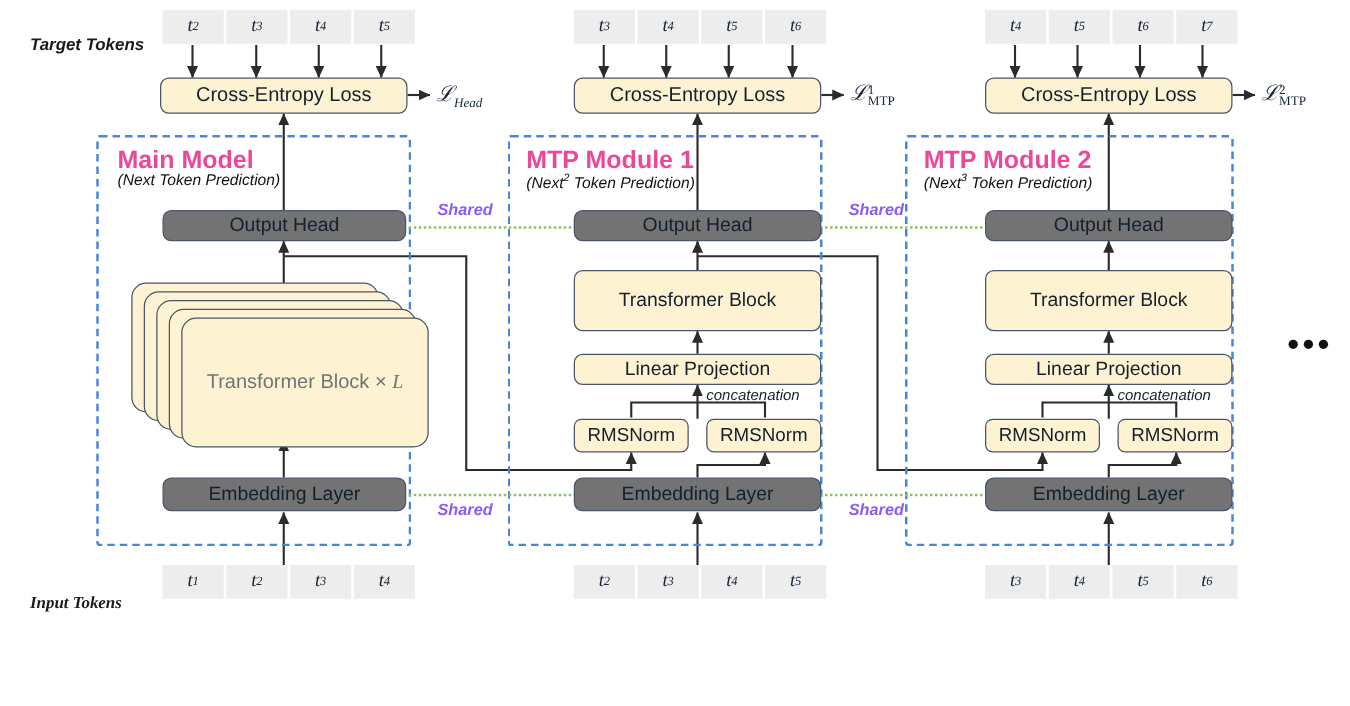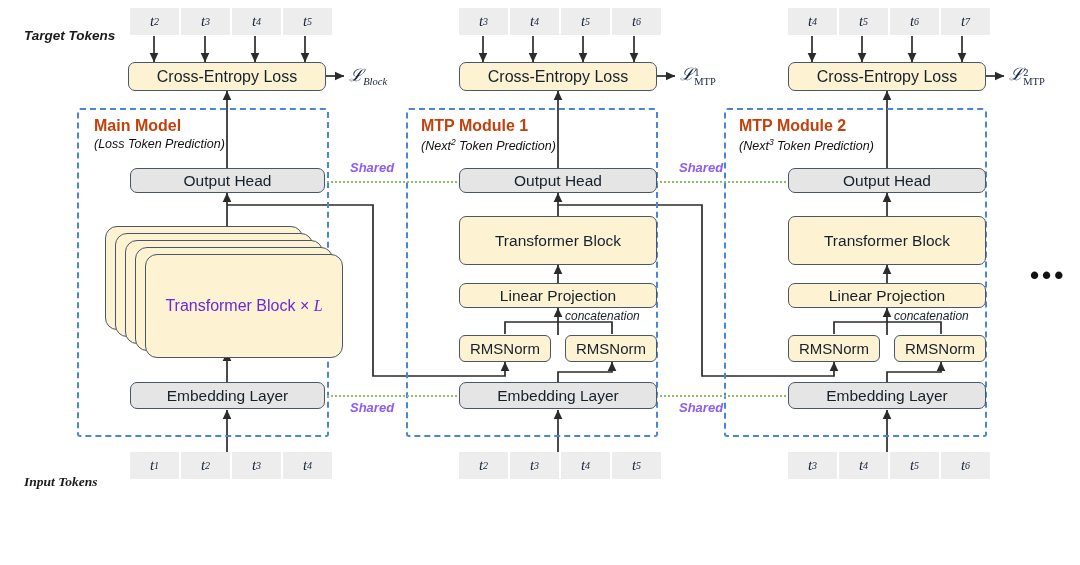--- a/index.html
+++ b/index.html
@@ -26,39 +26,39 @@
   .tokencell:last-child{margin-right:0;}
   .tokencell sub{font-size:10px;font-style:italic;}
 
   
   .box{
     border:1.6px solid #4a5568;border-radius:7px;
     display:flex;align-items:center;justify-content:center;
     font-size:15.5px;color:#15202b;text-align:center;
     background:#fdf3d2;
   }
-  .box.green{background:#e5e5e5;}
+  .box.green{background:#737373;}
   .box.loss{background:#fdf3d2;font-size:16px;}
   .box.small{font-size:15px;border-radius:6px;text-align:right;}
 
   
   .stackcard{
     position:absolute;border:1.6px solid #4a5568;border-radius:12px;background:#fdf3d2;
   }
   .stacktop{
     display:flex;align-items:center;justify-content:center;
-    font-size:16px;color:#6d28d9;
+    font-size:16px;color:#737373;
   }
   .mathital{font-family:"Liberation Serif",serif;font-style:italic;}
 
   
   .module{
     border:2px dashed #4a86d8;border-radius:3px;background:transparent;
   }
-  .modtitle{font-weight:bold;font-size:16px;color:#c2410c;white-space:nowrap;}
+  .modtitle{font-weight:bold;font-size:20px;color:#ec4899;white-space:nowrap;}
   .modsub{font-style:italic;font-size:12.5px;color:#111;white-space:nowrap;}
   .modsub sup{font-size:8.5px;}
 
   
   .dotted{
     border-top:2.2px dotted #8fbe63;height:0;
   }
   .sharedlbl{
     font-style:italic;font-size:13px;color:#8b5cf6;white-space:nowrap;font-weight:600;
   }
@@ -198,35 +198,35 @@
     <div class="tokencell">t<sub>4</sub></div>
     <div class="tokencell">t<sub>5</sub></div>
     <div class="tokencell">t<sub>6</sub></div>
   </div>
 
   <div class="abs box loss" style="left:128px;top:62px;width:198px;height:29px;">Cross-Entropy Loss</div>
   <div class="abs box loss" style="left:459px;top:62px;width:198px;height:29px;">Cross-Entropy Loss</div>
   <div class="abs box loss" style="left:788px;top:62px;width:198px;height:29px;">Cross-Entropy Loss</div>
 
   <div class="abs losslabel" style="left:349px;top:63px;">
-    <span class="lsym">ℒ</span><span class="subi" style="vertical-align:sub;">Block</span>
+    <span class="lsym">ℒ</span><span class="subi" style="vertical-align:sub;">Head</span>
   </div>
   <div class="abs losslabel" style="left:680px;top:62px;">
     <span class="lsym">ℒ</span><span class="supsub"><span class="s1">1</span><span class="s2">MTP</span></span>
   </div>
   <div class="abs losslabel" style="left:1009px;top:62px;">
     <span class="lsym">ℒ</span><span class="supsub"><span class="s1">2</span><span class="s2">MTP</span></span>
   </div>
 
   <div class="abs module" style="left:77px;top:108px;width:252px;height:329px;"></div>
   <div class="abs module" style="left:406px;top:108px;width:252px;height:329px;"></div>
   <div class="abs module" style="left:724px;top:108px;width:263px;height:329px;"></div>
 
   <div class="abs modtitle" style="left:94px;top:117px;">Main Model</div>
-  <div class="abs modsub" style="left:94px;top:137px;">(Loss Token Prediction)</div>
+  <div class="abs modsub" style="left:94px;top:137px;">(Next Token Prediction)</div>
 
   <div class="abs modtitle" style="left:421px;top:117px;">MTP Module 1</div>
   <div class="abs modsub" style="left:421px;top:137px;"><span>(Next</span><sup>2</sup><span> Token Prediction)</span></div>
 
   <div class="abs modtitle" style="left:739px;top:117px;">MTP Module 2</div>
   <div class="abs modsub" style="left:739px;top:137px;"><span>(Next</span><sup>3</sup><span> Token Prediction)</span></div>
 
   <div class="abs dotted" style="left:327px;top:181px;width:134px;"></div>
   <div class="abs sharedlbl" style="left:350px;top:160px;">Shared</div>
 

